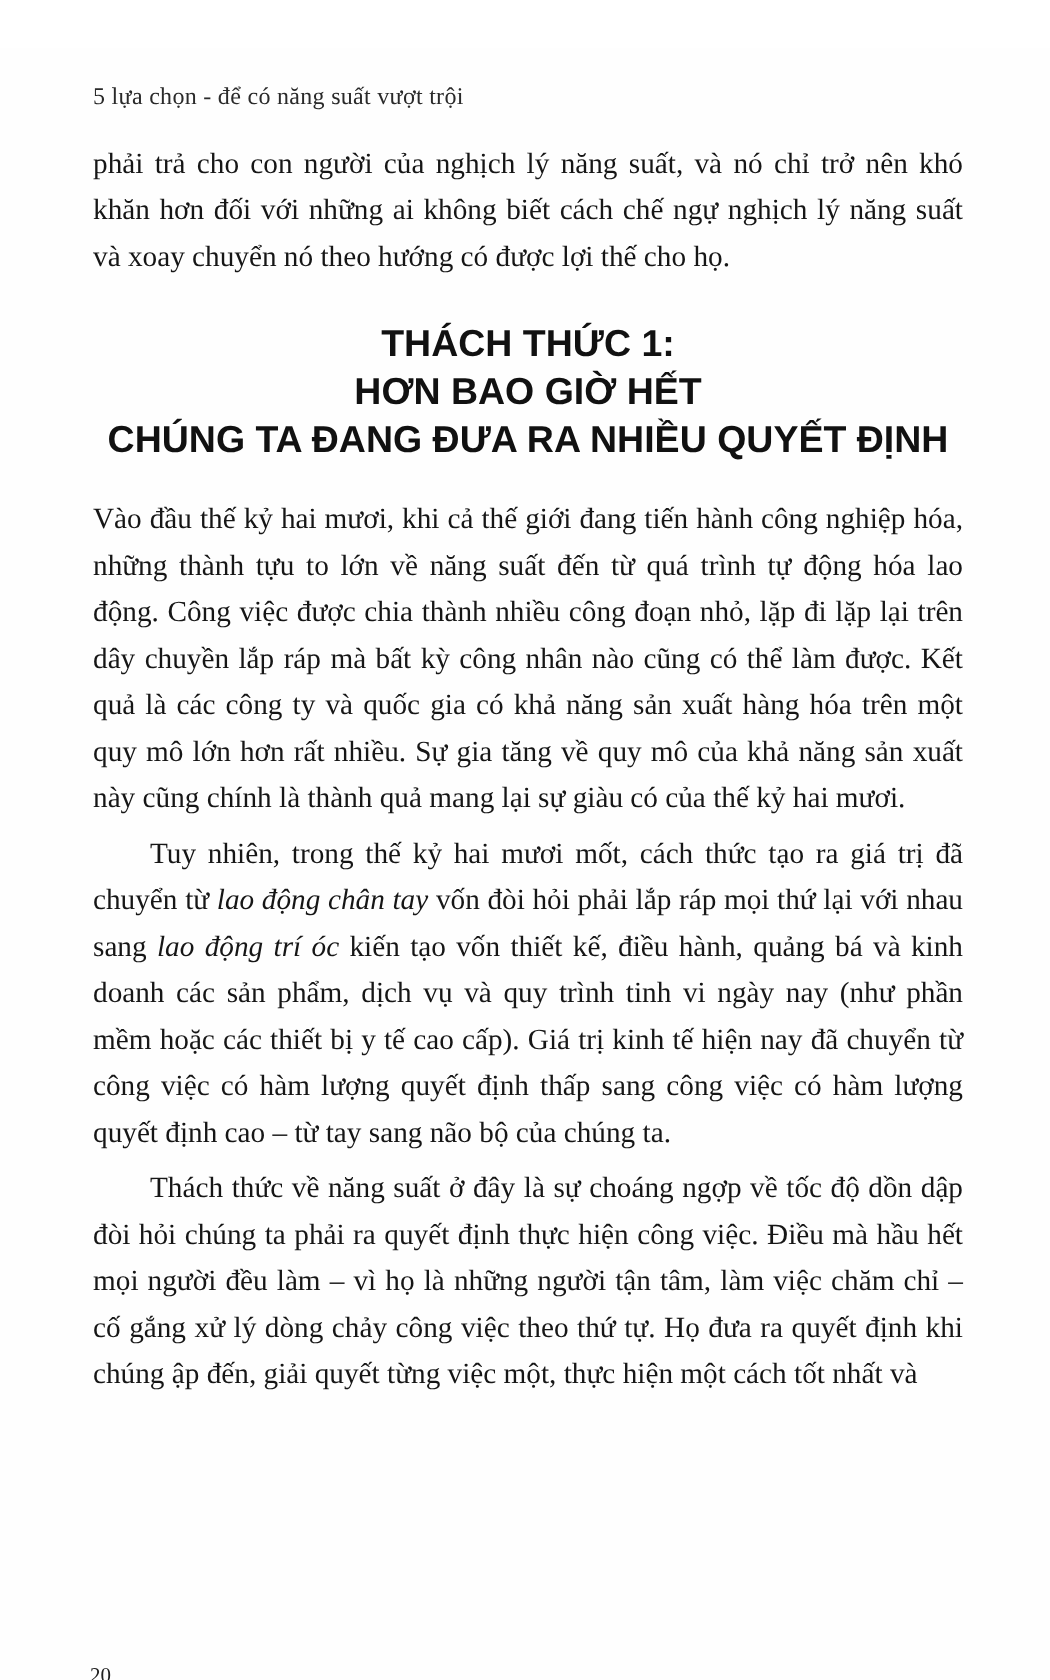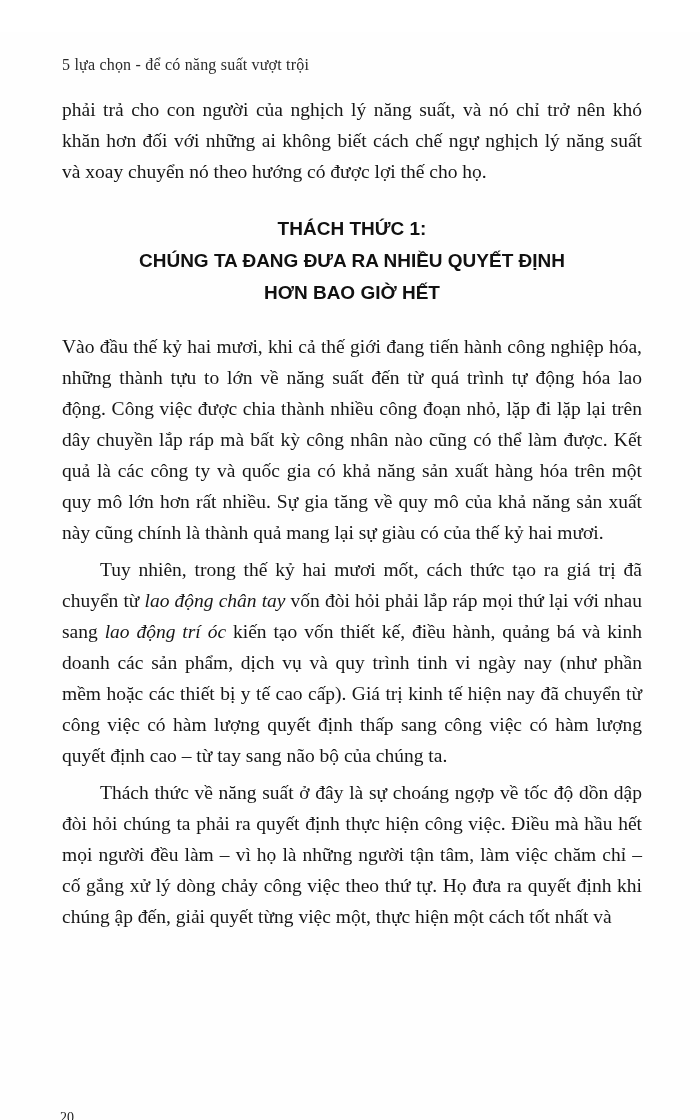--- a/index.html
+++ b/index.html
@@ -42,21 +42,21 @@
   }
   .body-text p.indent {
     text-indent: 38px;
   }
   .body-text p.no-indent {
     text-indent: 0;
   }
   .chapter-heading {
     font-family: "Liberation Sans", sans-serif;
     font-weight: bold;
-    font-size: 19px;
+    font-size: 25px;
     line-height: 32px;
     text-align: center;
     color: #111111;
     margin: 26px 0 22px 0;
   }
   .chapter-heading .hline {
     display: block;
   }
   .body-text em {
     font-style: italic;
@@ -77,22 +77,22 @@
 
   <div class="running-header">5 lựa chọn - để có năng suất vượt trội</div>
 
   <div class="body-text">
 
     <p class="no-indent">phải trả cho con người của nghịch lý năng suất, và nó chỉ trở nên khó khăn hơn đối với những ai không biết cách chế ngự nghịch lý năng suất và xoay chuyển nó theo hướng có được lợi thế cho họ.</p>
 
 
     <h2 class="chapter-heading">
       <span class="hline">THÁCH THỨC 1:</span>
+      <span class="hline">HƠN BAO GIỜ HẾT</span>
       <span class="hline">CHÚNG TA ĐANG ĐƯA RA NHIỀU QUYẾT ĐỊNH</span>
-      <span class="hline">HƠN BAO GIỜ HẾT</span>
     </h2>
 
     <p class="no-indent">Vào đầu thế kỷ hai mươi, khi cả thế giới đang tiến hành công nghiệp hóa, những thành tựu to lớn về năng suất đến từ quá trình tự động hóa lao động. Công việc được chia thành nhiều công đoạn nhỏ, lặp đi lặp lại trên dây chuyền lắp ráp mà bất kỳ công nhân nào cũng có thể làm được. Kết quả là các công ty và quốc gia có khả năng sản xuất hàng hóa trên một quy mô lớn hơn rất nhiều. Sự gia tăng về quy mô của khả năng sản xuất này cũng chính là thành quả mang lại sự giàu có của thế kỷ hai mươi.</p>
 
     <p class="indent">
       <span>Tuy nhiên, trong thế kỷ hai mươi mốt, cách thức tạo ra giá trị đã chuyển từ </span><em>lao động chân tay</em><span> vốn đòi hỏi phải lắp ráp mọi thứ lại với nhau sang </span><em>lao động trí óc</em><span> kiến tạo vốn thiết kế, điều hành, quảng bá và kinh doanh các sản phẩm, dịch vụ và quy trình tinh vi ngày nay (như phần mềm hoặc các thiết bị y tế cao cấp). Giá trị kinh tế hiện nay đã chuyển từ công việc có hàm lượng quyết định thấp sang công việc có hàm lượng quyết định cao – từ tay sang não bộ của chúng ta.</span>
     </p>
 
     <p class="indent">Thách thức về năng suất ở đây là sự choáng ngợp về tốc độ dồn dập đòi hỏi chúng ta phải ra quyết định thực hiện công việc. Điều mà hầu hết mọi người đều làm – vì họ là những người tận tâm, làm việc chăm chỉ – cố gắng xử lý dòng chảy công việc theo thứ tự. Họ đưa ra quyết định khi chúng ập đến, giải quyết từng việc một, thực hiện một cách tốt nhất và</p>
 

